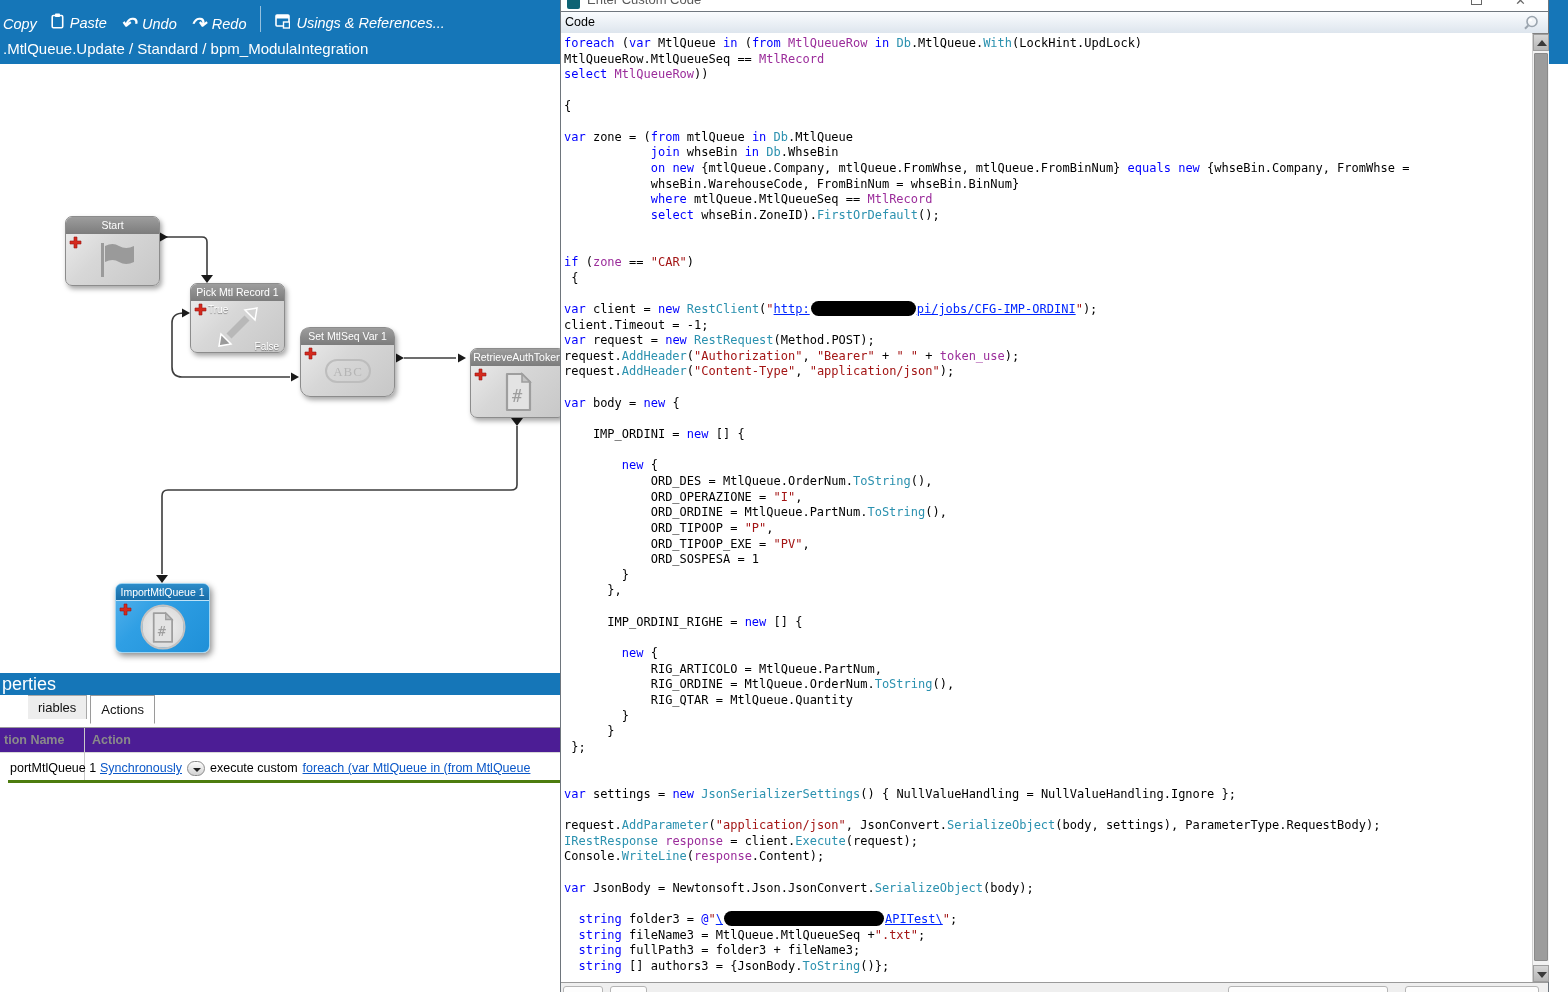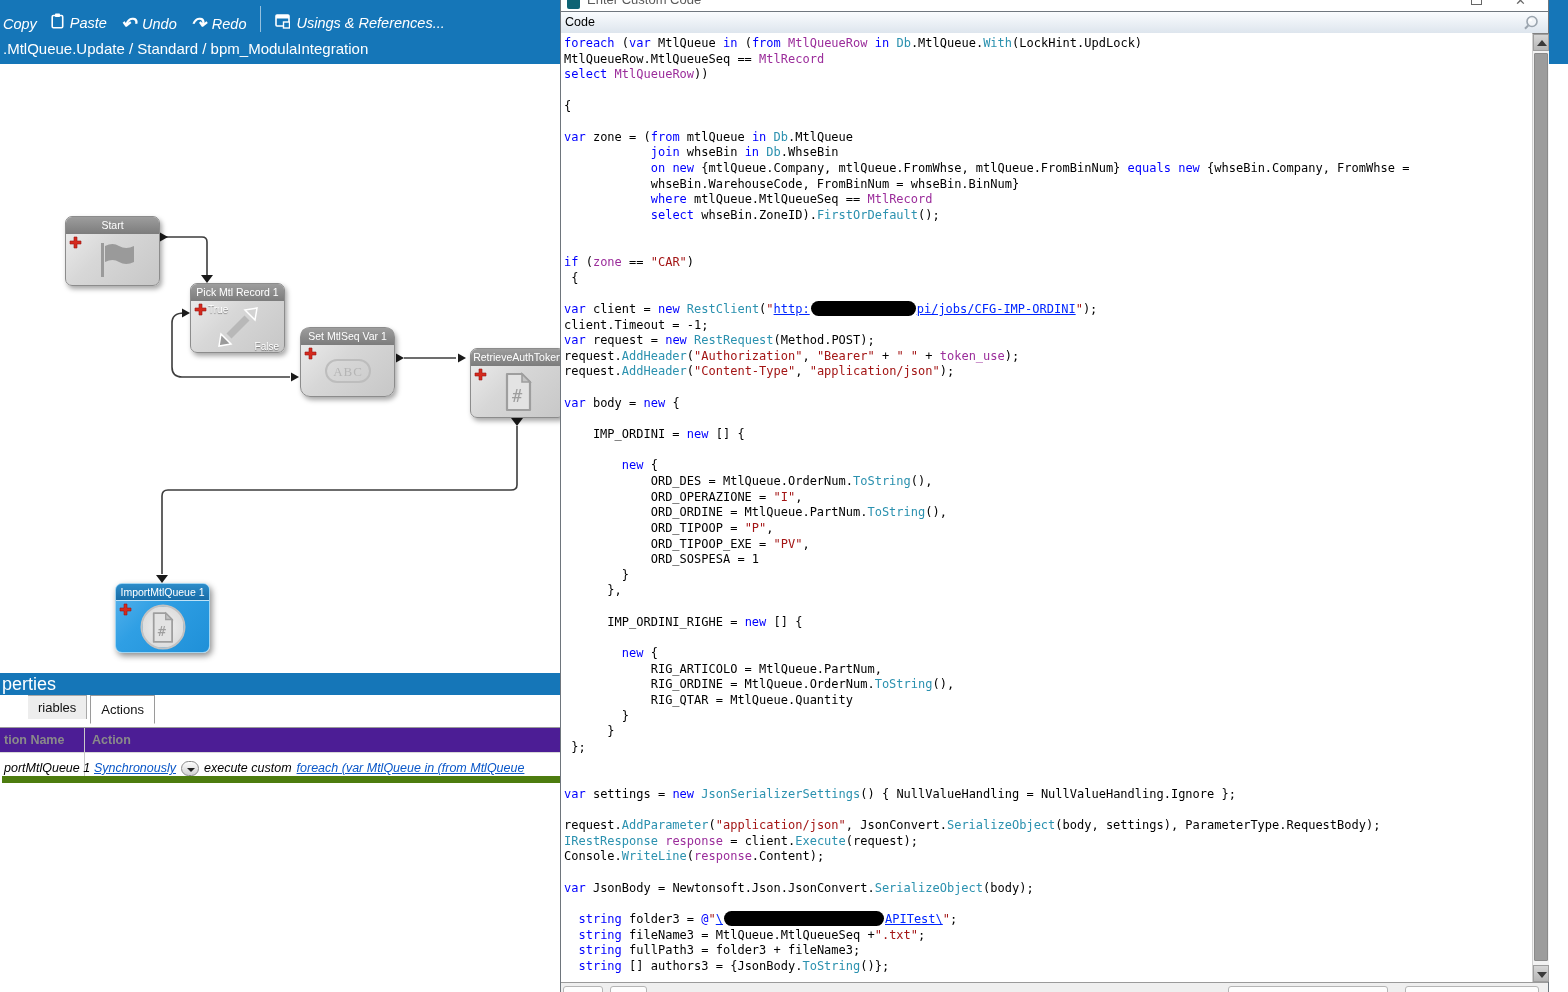--- a/index.html
+++ b/index.html
@@ -49,22 +49,22 @@
   .tab-strip { position:absolute; left:0; top:695px; width:560px; height:33px; background:#fff;
                border-bottom:1px solid #9a9a9a; display:flex; align-items:flex-start;padding-left:28px; }
   .tab { font-size:13px; color:#111; padding:0 10px; white-space:nowrap; }
   .tab.inactive { background:#ededed; border:1px solid #a8a8a8; border-left:none; border-bottom:none;
                   height:24px; line-height:24px; }
   .tab.active { background:#fff; border:1px solid #9a9a9a; border-bottom:1px solid #fff;
                 height:29px; line-height:28px; margin-bottom:-1px; margin-left:3px; }
   .grid-header { position:absolute; left:0; top:728px; width:560px; height:25px; background:#4c1d95;
                  border-bottom:1px solid #d8d8d8; color:#8a8a8a; font-weight:bold; font-size:12.5px; line-height:25px; }
   .col-sep { position:absolute; left:84px; top:728px; width:1px; height:55px; background:#c9c9c9; }
-  .grid-row { position:absolute; left:2px; top:753px; width:560px; height:30px; border-bottom:7px solid #4d7c0f;
-              font-size:12.5px; line-height:30px; white-space:nowrap;font-style:italic; }
+  .grid-row { position:absolute; left:8px; top:753px; width:560px; height:30px; border-bottom:3px solid #4d7c0f;
+              font-size:12.5px; line-height:30px; white-space:nowrap; }
   .cell-name { position:absolute; left:2px; top:0; color:#000; }
   .cell-action { position:absolute; left:92px; top:0; display:flex; align-items:center; gap:5px; }
   .link { color:#0a57c8; text-decoration:underline; cursor:pointer; }
   .drop-btn { display:inline-block; width:18px; height:15px; border:1px solid #8b8b8b; border-radius:8px;
               background:linear-gradient(#fdfdfd,#d2d2d2); position:relative; }
   .drop-btn::after { content:""; position:absolute; left:5px; top:6px; border-left:4px solid transparent;
                      border-right:4px solid transparent; border-top:4px solid #222; }
 
   
   .dialog { position:absolute; left:560px; top:0; width:989px; height:992px; background:#fff;

